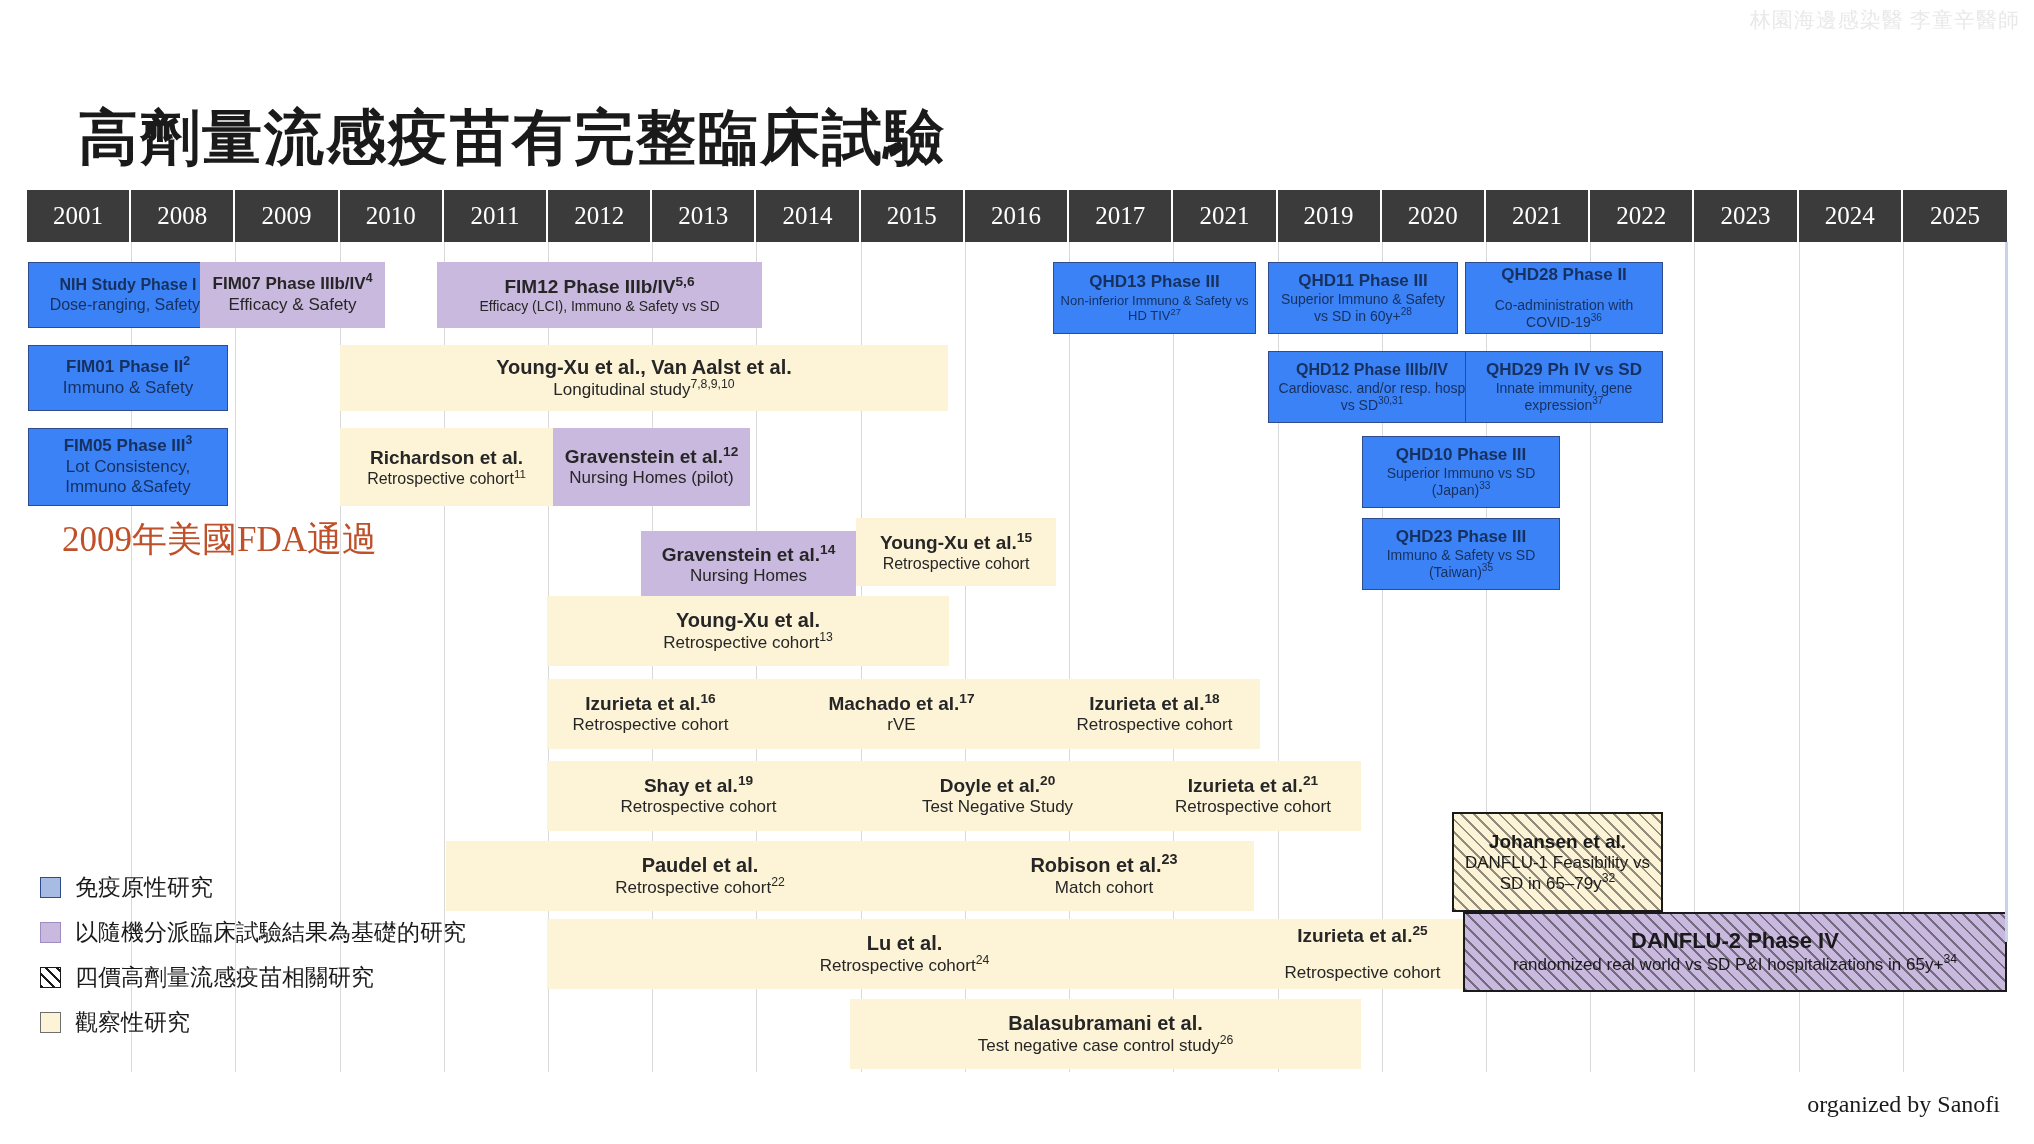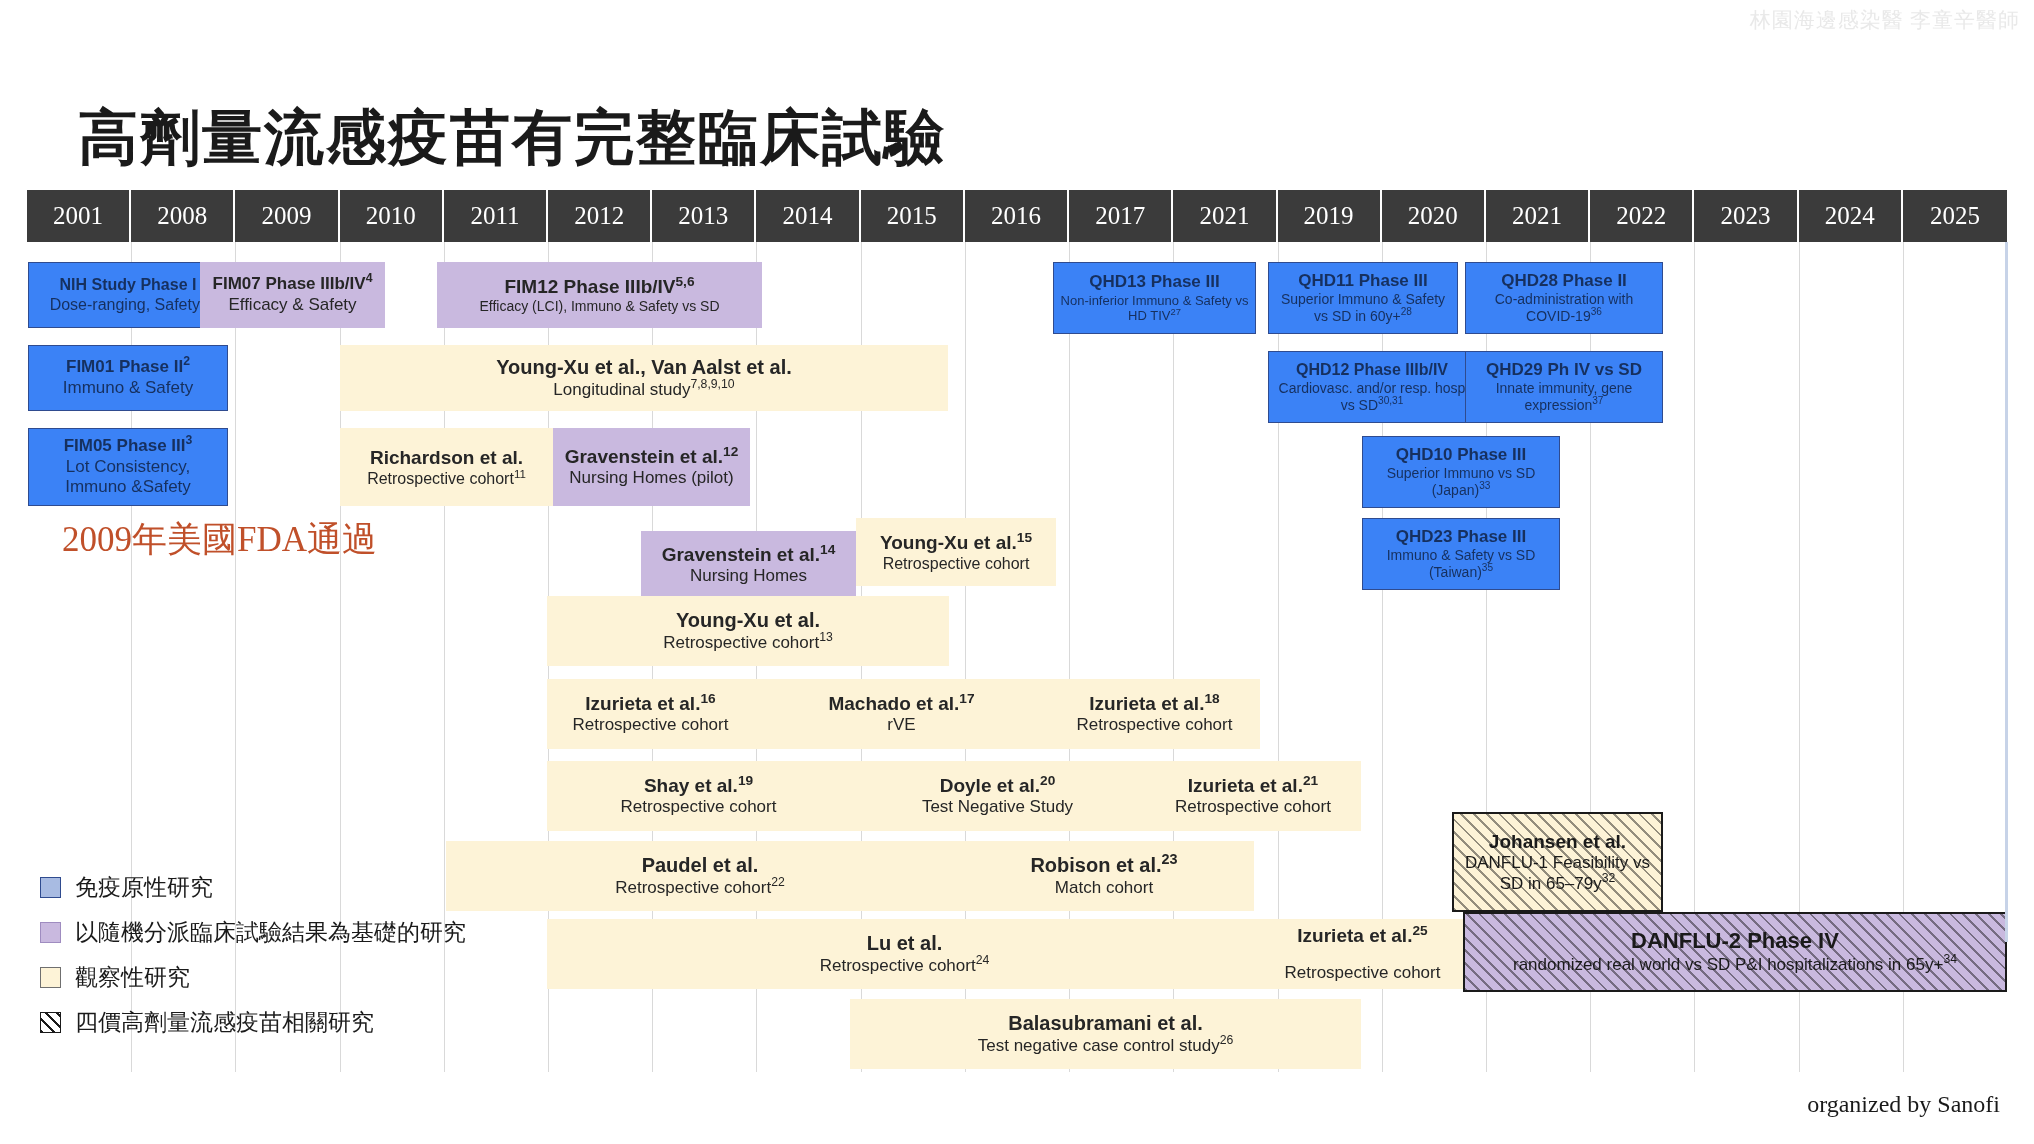--- a/index.html
+++ b/index.html
@@ -234,21 +234,21 @@
       <div class="l2" style="font-size: 14px;">Efficacy (LCI), Immuno &amp; Safety vs SD</div>
     </div>
     <div class="bar blue" style="left: 1053px; top: 262px; width: 203px; height: 72px; font-size: 17px;">
       <div class="l1">QHD13  Phase III</div>
       <div class="l2" style="font-size: 13px;">Non-inferior Immuno &amp; Safety vs HD TIV<sup>27</sup></div>
     </div>
     <div class="bar blue" style="left: 1268px; top: 262px; width: 190px; height: 72px; font-size: 17px;">
       <div class="l1">QHD11 Phase III</div>
       <div class="l2" style="font-size: 14px;">Superior Immuno &amp; Safety vs SD in 60y+<sup>28</sup></div>
     </div>
-    <div class="bar blue" style="left: 1465px; top: 262px; width: 198px; height: 72px; font-size: 17px;">
+    <div class="bar blue" style="left: 1465px; top: 262px; width: 198px; height: 72px; font-size: 17px; justify-content: space-between;">
       <div class="l1">QHD28  Phase II</div>
       <div class="l2" style="font-size: 14px;">Co-administration with COVID-19<sup>36</sup></div>
     </div>
     <div class="bar blue" style="left: 28px; top: 345px; width: 200px; height: 66px; font-size: 17px;">
       <div class="l1">FIM01 Phase II<sup>2</sup></div>
       <div class="l2">Immuno &amp; Safety</div>
     </div>
     <div class="bar cream" style="left: 340px; top: 345px; width: 608px; height: 66px; font-size: 20px;">
       <div class="l1">Young-Xu et al., Van Aalst et al.</div>
       <div class="l2" style="font-size: 17px;">Longitudinal study<sup>7,8,9,10</sup></div>
@@ -354,22 +354,22 @@
 <div id="legend">
   <div class="legend-row">
     <span class="legend-swatch sw-blue"></span>
     <span class="legend-label">免疫原性研究</span>
   </div>
   <div class="legend-row">
     <span class="legend-swatch sw-purple"></span>
     <span class="legend-label">以隨機分派臨床試驗結果為基礎的研究</span>
   </div>
   <div class="legend-row">
+    <span class="legend-swatch sw-hatch"></span>
+    <span class="legend-label">四價高劑量流感疫苗相關研究</span>
+  </div>
+  <div class="legend-row">
     <span class="legend-swatch sw-cream"></span>
     <span class="legend-label">觀察性研究</span>
   </div>
-  <div class="legend-row">
-    <span class="legend-swatch sw-hatch"></span>
-    <span class="legend-label">四價高劑量流感疫苗相關研究</span>
-  </div>
 </div>
 
 <div id="credit">organized by Sanofi</div>
 
 </body></html>

